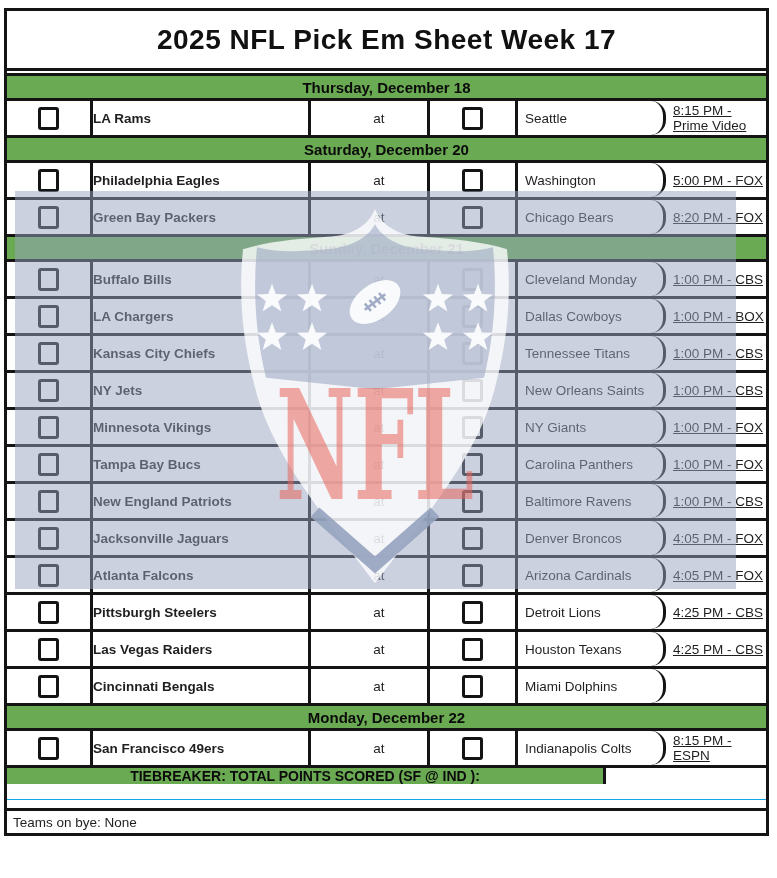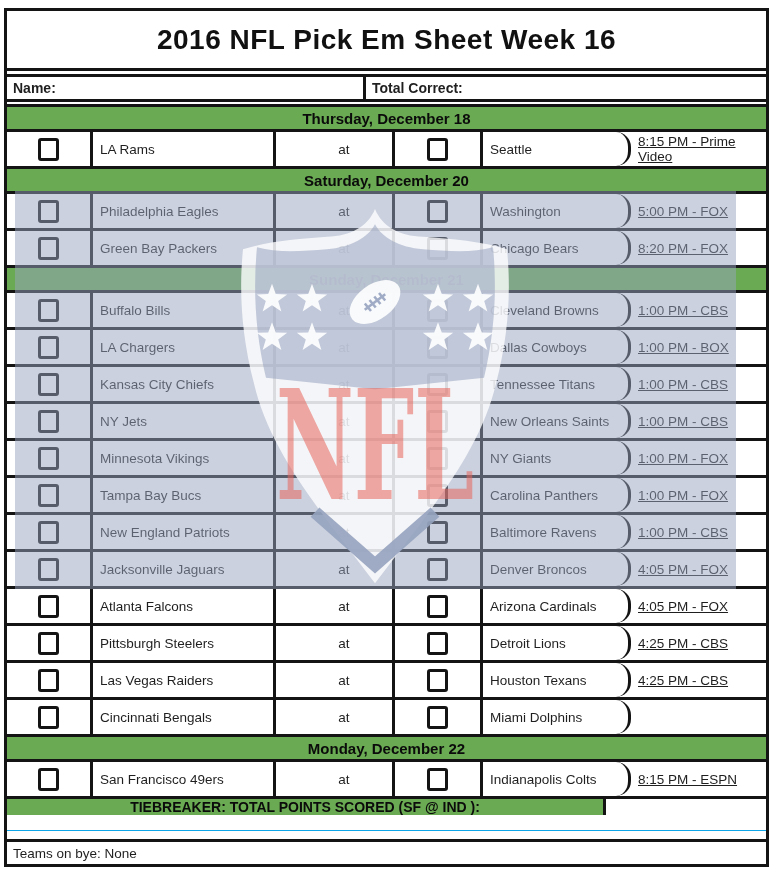--- a/index.html
+++ b/index.html
@@ -14,21 +14,21 @@
              font-weight:bold;font-size:14px;box-sizing:border-box;}
   .total-cell{flex:1;display:flex;align-items:center;padding-left:6px;font-weight:bold;font-size:14px;}
 
   .day-header{height:22px;background:#6aaa52;border-bottom:3px solid #141414;display:flex;align-items:center;
               justify-content:center;font-weight:bold;font-size:15px;color:#0b0b0b;}
   .day-header.first{margin-top:2px;border-top:3px solid #141414;}
 
   .game-row{height:34px;border-bottom:3px solid #141414;display:flex;}
   .cell{box-sizing:border-box;border-right:3px solid #141414;display:flex;align-items:center;font-size:13.5px;}
   .c1{width:86px;justify-content:center;}
-  .c2{width:183px;padding-left:7px;}
+  .c2{width:218px;font-weight:bold;}
   .c3{width:99px;justify-content:center;font-weight:normal;margin-left:20px;}
   .c4{width:88px;justify-content:center;}
   .c5{width:148px;padding-left:7px;border-radius:15px;}
   .c6{flex:1;border-right:none;padding-left:7px;text-decoration:underline;}
 
   .checkbox{display:inline-block;width:15px;height:17px;border:3px solid #141414;border-radius:3px;background:transparent;}
 
   .tb-row{height:31px;border-bottom:1px solid #0ea5e9;display:flex;flex-direction:column;}
   .tb-label{width:599px;box-sizing:border-box;border-right:3px solid #141414;background:#6aaa52;display:flex;
             align-items:center;justify-content:center;font-weight:bold;font-size:14px;color:#0b0b0b;}
@@ -41,31 +41,23 @@
   .wm{position:absolute;left:8px;top:180px;width:721px;height:398px;background:rgba(151,164,191,0.5);
       z-index:5;pointer-events:none;overflow:hidden;}
   .wm svg{position:absolute;left:224px;top:16px;width:272px;height:380px;}
 </style>
 </head>
 <body>
 
 <div class="sheet">
 
   <div class="title-box">
-    <span>2016 NFL Pick Em Sheet Week 16</span>
+    <span>2025 NFL Pick Em Sheet Week 17</span>
   </div>
 
-  <div class="name-row">
-    <div class="name-cell">
-      <span>Name:</span>
-    </div>
-    <div class="total-cell">
-      <span>Total Correct:</span>
-    </div>
-  </div>
 
   <div id="sections-root">
       <div class="day-header first">Thursday, December 18</div>
       <div class="game-row">
         <div class="cell c1">
           <span class="checkbox"></span>
         </div>
         <div class="cell c2">LA Rams</div>
         <div class="cell c3">at</div>
         <div class="cell c4">
@@ -102,21 +94,21 @@
       <div class="day-header">Sunday, December 21</div>
       <div class="game-row">
         <div class="cell c1">
           <span class="checkbox"></span>
         </div>
         <div class="cell c2">Buffalo Bills</div>
         <div class="cell c3">at</div>
         <div class="cell c4">
           <span class="checkbox"></span>
         </div>
-        <div class="cell c5">Cleveland Browns</div>
+        <div class="cell c5">Cleveland Monday</div>
         <div class="cell c6">1:00 PM - CBS</div>
       </div>
       <div class="game-row">
         <div class="cell c1">
           <span class="checkbox"></span>
         </div>
         <div class="cell c2">LA Chargers</div>
         <div class="cell c3">at</div>
         <div class="cell c4">
           <span class="checkbox"></span>

